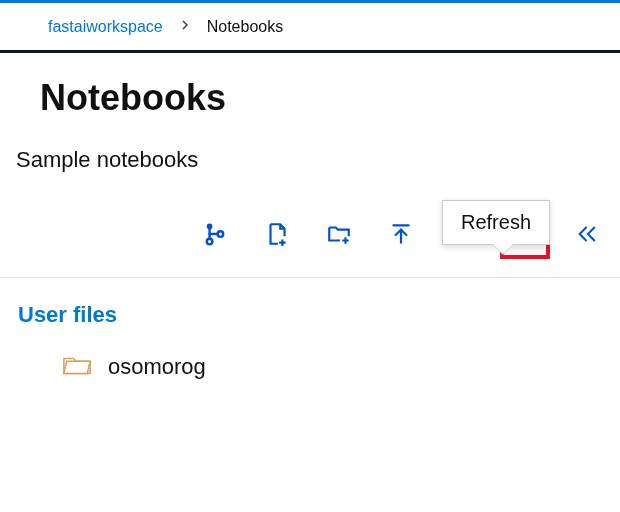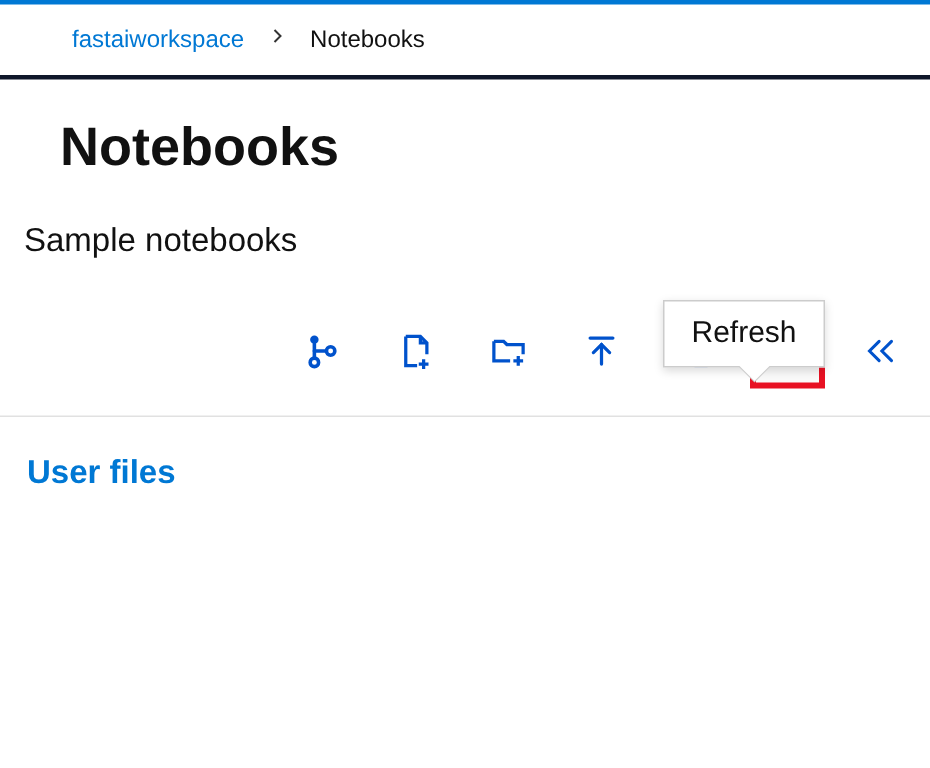--- a/index.html
+++ b/index.html
@@ -216,13 +216,22 @@
   <div class="tool-btn collapse-btn">
     <svg viewBox="0 0 24 24" fill="none" stroke="currentColor" stroke-width="2.2" stroke-linecap="round">
       <polyline points="11 5 4 12 11 19"></polyline>
       <polyline points="20 5 13 12 20 19"></polyline>
     </svg>
   </div>
 </div>
 
 <div class="tree">
   <div class="tree-header">User files</div>
+  <div class="tree-item">
+    <span class="folder-icon">
+      <svg viewBox="0 0 32 24" fill="none" stroke="currentColor" stroke-width="1.6">
+        <path d="M2 6 H12 L15 9 H30 V22 H2 Z"></path>
+        <path d="M5 9 H30 L27 22 H2 Z" fill="#fff"></path>
+      </svg>
+    </span>
+    <span>osomorog</span>
+  </div>
 </div>
 
 </body></html>

